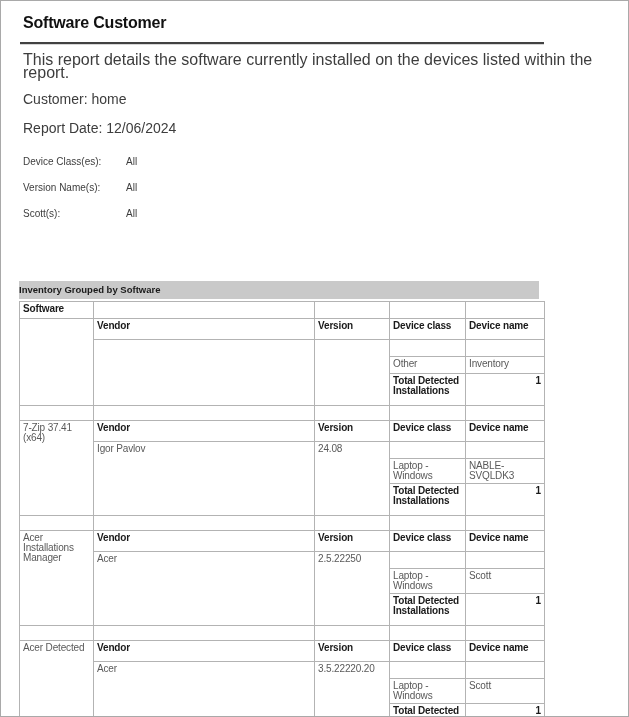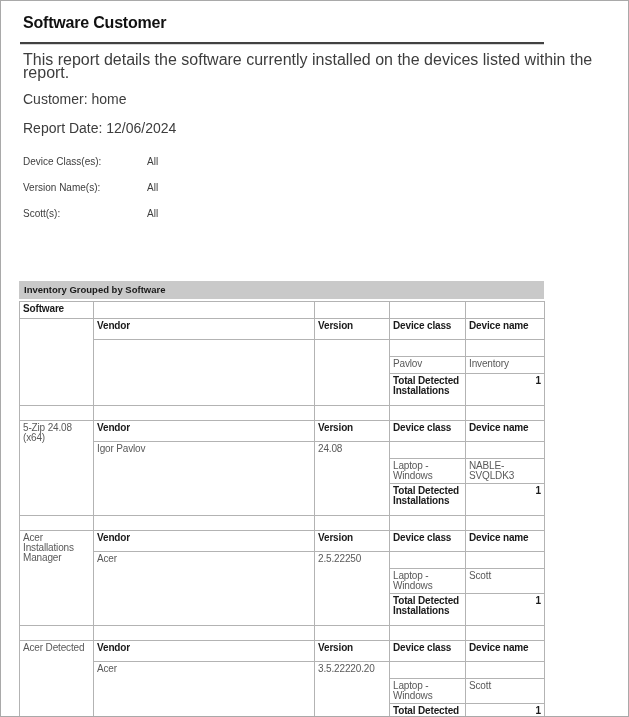--- a/index.html
+++ b/index.html
@@ -16,25 +16,24 @@
     margin:9px 0 0 19px; width:524px; height:2px; background:#424242;
     border-bottom:1px solid #d6d6d6;
   }
   .intro { margin:8px 0 0 22px; font-size:16px; color:#3d3d3d; line-height:13px; }
   .meta-line { margin-left:22px; font-size:14px; color:#3d3d3d; line-height:13px; }
   .customer { margin-top:14px; }
   .report-date { margin-top:16px; }
   .filters { margin:20px 0 0 22px; }
   .filter-row { font-size:10px; color:#3d3d3d; line-height:13px; margin-bottom:13px; }
   .filter-row:last-child { margin-bottom:0; }
-  .filter-label { display:inline-block; width:124px; }
+  .filter-label { display:inline-block; width:103px; }
   .section-bar {
     margin:61px 0 0 18px; width:520px; height:18px; background:#c9c9c9;
     font-size:9.5px; font-weight:bold; color:#1a1a1a; line-height:18px;
-    padding-left:5px;
   }
   table.inv {
     margin:2px 0 0 18px; width:525px; border-collapse:collapse; table-layout:fixed;
     font-size:10px; letter-spacing:-0.15px; color:#595959;
   }
   table.inv td, table.inv th {
     border:1px solid #b3b3b3; padding:2px 3px; vertical-align:top;
     overflow:hidden; line-height:10px;
   }
   table.inv th { text-align:left; font-weight:bold; color:#1a1a1a; }
@@ -98,37 +97,37 @@
       <th>Device class</th>
       <th>Device name</th>
     </tr>
     <tr class="row-b">
       <td rowspan="3"></td>
       <td rowspan="3"></td>
       <td></td>
       <td></td>
     </tr>
     <tr class="row-c">
-      <td>Pavlov</td>
+      <td>Other</td>
       <td>Inventory</td>
     </tr>
     <tr class="row-d">
       <td class="total-label">Total Detected Installations</td>
       <td class="total-num">1</td>
     </tr>
     <tr class="row-e">
       <td></td>
           <td></td>
           <td></td>
           <td></td>
           <td></td>
     </tr>
 
     <tr class="row-a">
-      <td rowspan="4">5-Zip 24.08 (x64)</td>
+      <td rowspan="4">7-Zip 37.41 (x64)</td>
       <th>Vendor</th>
       <th>Version</th>
       <th>Device class</th>
       <th>Device name</th>
     </tr>
     <tr class="row-b">
       <td rowspan="3">Igor Pavlov</td>
       <td rowspan="3">24.08</td>
       <td></td>
       <td></td>

